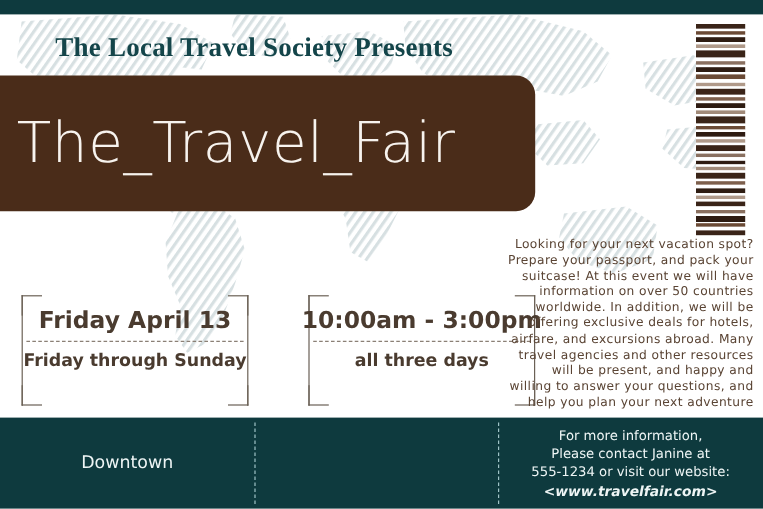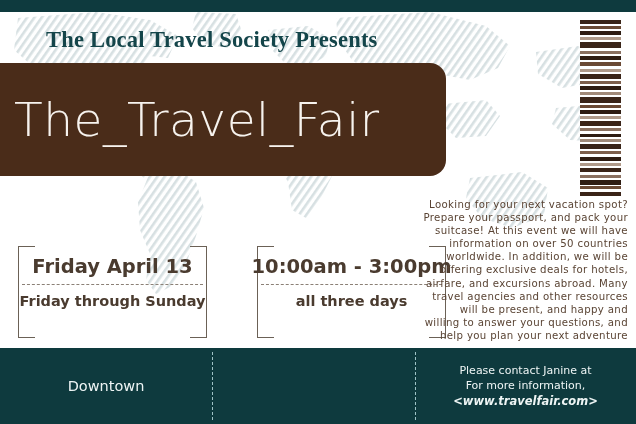--- a/index.html
+++ b/index.html
@@ -222,18 +222,19 @@
   <div class="footer"></div>
   <span class="fdiv" id="fdiv1"></span>
   <span class="fdiv" id="fdiv2"></span>
 
   <div class="fcol" id="fcol-venue">
     <span class="f-big">Downtown</span>
   </div>
 
 
   <div class="fcol" id="fcol-contact">
+    <span class="f-c">For more information,</span>
     <span class="f-c">Please contact Janine at</span>
-    <span class="f-c">For more information,</span>
+    <span class="f-c">555-1234 or visit our website:</span>
     <span class="f-web">&lt;www.travelfair.com&gt;</span>
   </div>
 
 </div>
 
 </body></html>

